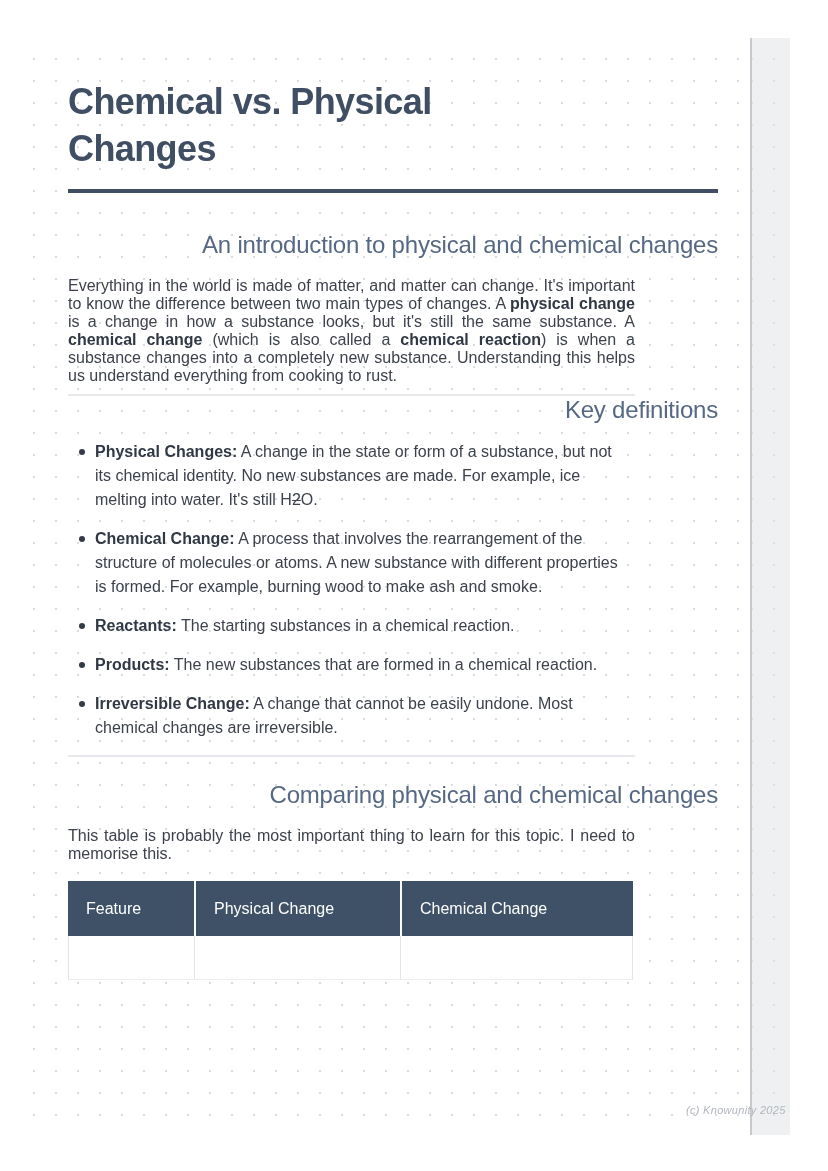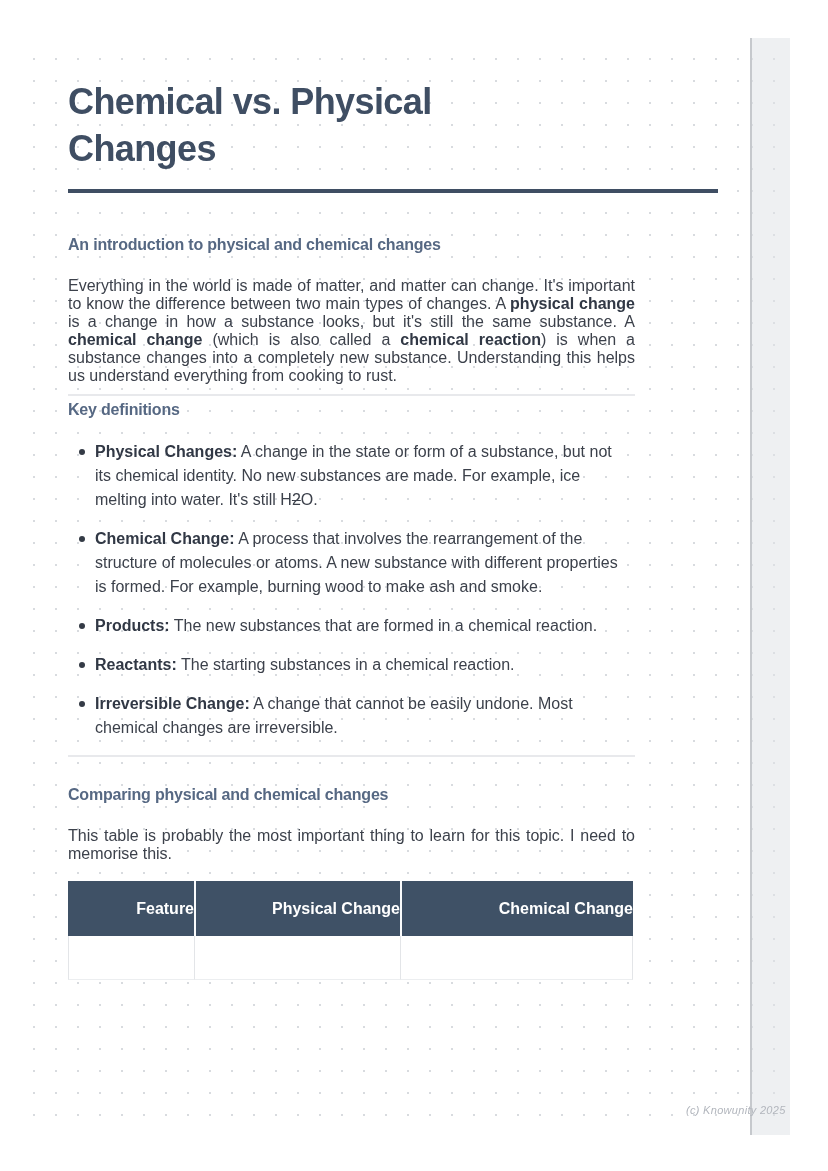--- a/index.html
+++ b/index.html
@@ -34,22 +34,22 @@
 
   .doc-title {
     width:520px;
     font-size:36px; line-height:47px; font-weight:bold;
     letter-spacing:-0.6px;
     color:#3f4e63;
   }
   .title-rule { width:650px; height:4px; background:#3f4e63; border:none; margin-top:17px; }
 
   .section-heading {
-    font-size:16px; line-height:28px; font-weight:bold;
-    color:#566883; letter-spacing:-0.2px;
+    font-size:24px; line-height:28px; font-weight:normal;
+    color:#566883; letter-spacing:-0.2px;text-align:right;
   }
   .mt-intro    { margin-top:38px; }
   .mt-key      { }
   .mt-compare  { margin-top:24px; }
 
   .body-par {
     width:567px; font-size:16px; line-height:18px;
     color:#3c414b; text-align:justify; margin-top:18px;
   }
   .body-par strong, .def-list strong { color:#313845; }
@@ -77,23 +77,23 @@
   .compare-table {
     margin-top:18px;
     border-collapse:separate; border-spacing:0;
     width:565px; table-layout:fixed;
   }
   .compare-table col.c1 { width:126px; }
   .compare-table col.c2 { width:206px; }
   .compare-table col.c3 { width:233px; }
   .compare-table th {
     background:#3f5166; color:#ffffff;
-    font-size:16px; font-weight:bold; text-align:right;
+    font-size:16px; font-weight:normal; text-align:left;
     height:55px; vertical-align:middle;
-    padding-left:1px;
+    padding-left:18px;
   }
   .compare-table th + th { border-left:2px solid #fafbfc; }
   .compare-table td {
     height:44px; background:#ffffff;
     border-left:1px solid #e3e5e8;
     border-bottom:1px solid #eceef0;
   }
   .compare-table td:last-child { border-right:1px solid #e3e5e8; }
 
   
@@ -116,22 +116,22 @@
 
     <h2 class="section-heading mt-intro">An introduction to physical and chemical changes</h2>
     <p class="body-par"><span>Everything in the world is made of matter, and matter can change. It's important to know the difference between two main types of changes. A </span><strong>physical change</strong><span> is a change in how a substance looks, but it's still the same substance. A </span><strong>chemical change</strong><span> (which is also called a </span><strong>chemical reaction</strong><span>) is when a substance changes into a completely new substance. Understanding this helps us understand everything from cooking to rust.</span></p>
 
     <div class="section-rule rule-a"></div>
 
     <h2 class="section-heading mt-key">Key definitions</h2>
     <ul class="def-list">
         <li><strong>Physical Changes:</strong><span> A change in the state or form of a substance, but not its chemical identity. No new substances are made. For example, ice melting into water. It's still H</span><del>2</del><span>O.</span></li>
         <li><strong>Chemical Change:</strong><span> A process that involves the rearrangement of the structure of molecules or atoms. A new substance with different properties is formed. For example, burning wood to make ash and smoke.</span></li>
+        <li><strong>Reactants:</strong><span> The starting substances in a chemical reaction.</span></li>
         <li><strong>Products:</strong><span> The new substances that are formed in a chemical reaction.</span></li>
-        <li><strong>Reactants:</strong><span> The starting substances in a chemical reaction.</span></li>
         <li><strong>Irreversible Change:</strong><span> A change that cannot be easily undone. Most chemical changes are irreversible.</span></li>
       </ul>
 
     <div class="section-rule rule-b"></div>
 
     <h2 class="section-heading mt-compare">Comparing physical and chemical changes</h2>
     <p class="body-par"><span>This table is probably the most important thing to learn for this topic. I need to memorise this.</span></p>
 
     <table class="compare-table">
       <colgroup>

